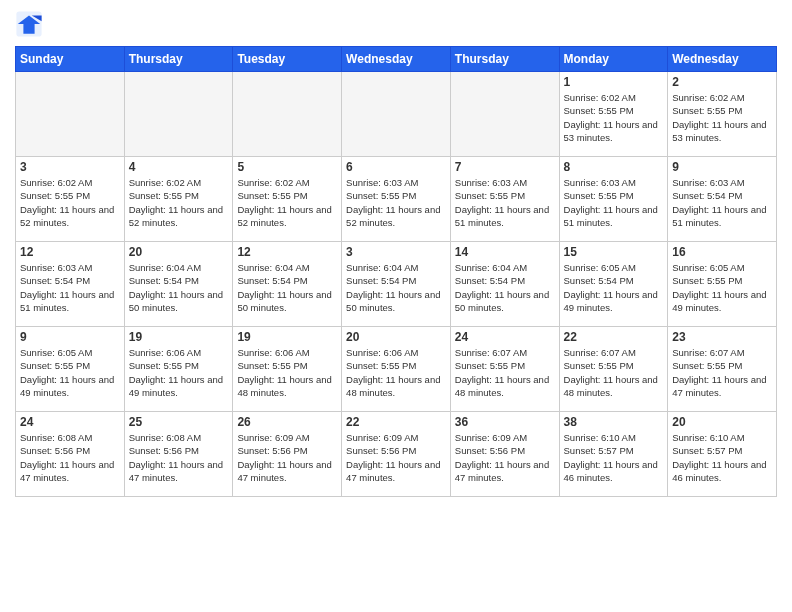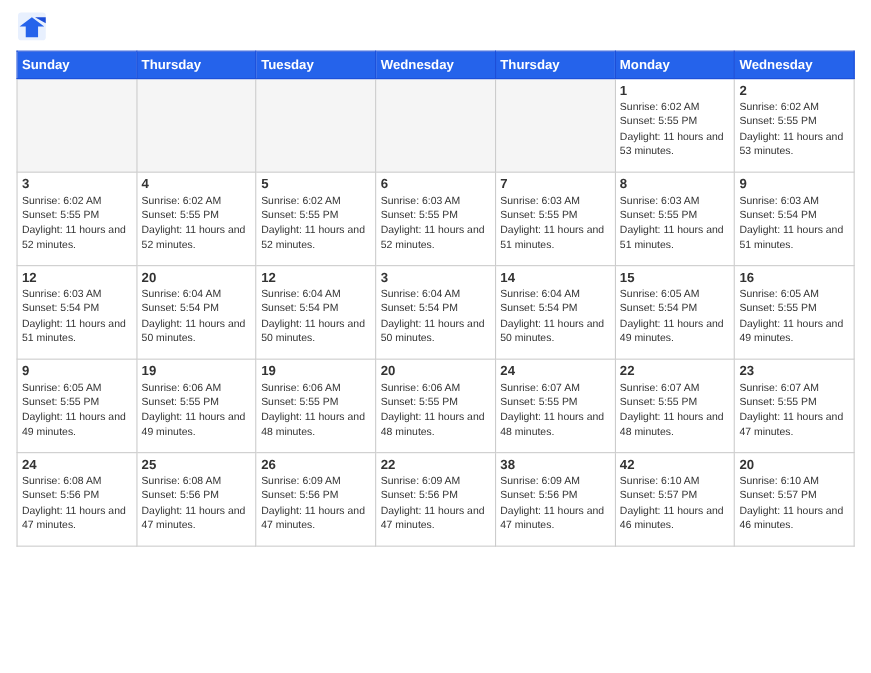--- a/index.html
+++ b/index.html
@@ -240,25 +240,25 @@
           </td>
           <td>
             <span class="day-num">26</span>
             <div class="day-info">Sunrise: 6:09 AM<br>Sunset: 5:56 PM<br>Daylight: 11 hours and 47 minutes.</div>
           </td>
           <td>
             <span class="day-num">22</span>
             <div class="day-info">Sunrise: 6:09 AM<br>Sunset: 5:56 PM<br>Daylight: 11 hours and 47 minutes.</div>
           </td>
           <td>
+            <span class="day-num">36</span>
+            <div class="day-info">Sunrise: 6:09 AM<br>Sunset: 5:56 PM<br>Daylight: 11 hours and 47 minutes.</div>
+          </td>
+          <td>
             <span class="day-num">38</span>
-            <div class="day-info">Sunrise: 6:09 AM<br>Sunset: 5:56 PM<br>Daylight: 11 hours and 47 minutes.</div>
-          </td>
-          <td>
-            <span class="day-num">42</span>
             <div class="day-info">Sunrise: 6:10 AM<br>Sunset: 5:57 PM<br>Daylight: 11 hours and 46 minutes.</div>
           </td>
           <td>
             <span class="day-num">20</span>
             <div class="day-info">Sunrise: 6:10 AM<br>Sunset: 5:57 PM<br>Daylight: 11 hours and 46 minutes.</div>
           </td>
         </tr>
       </tbody>
   </table>
 </div>

